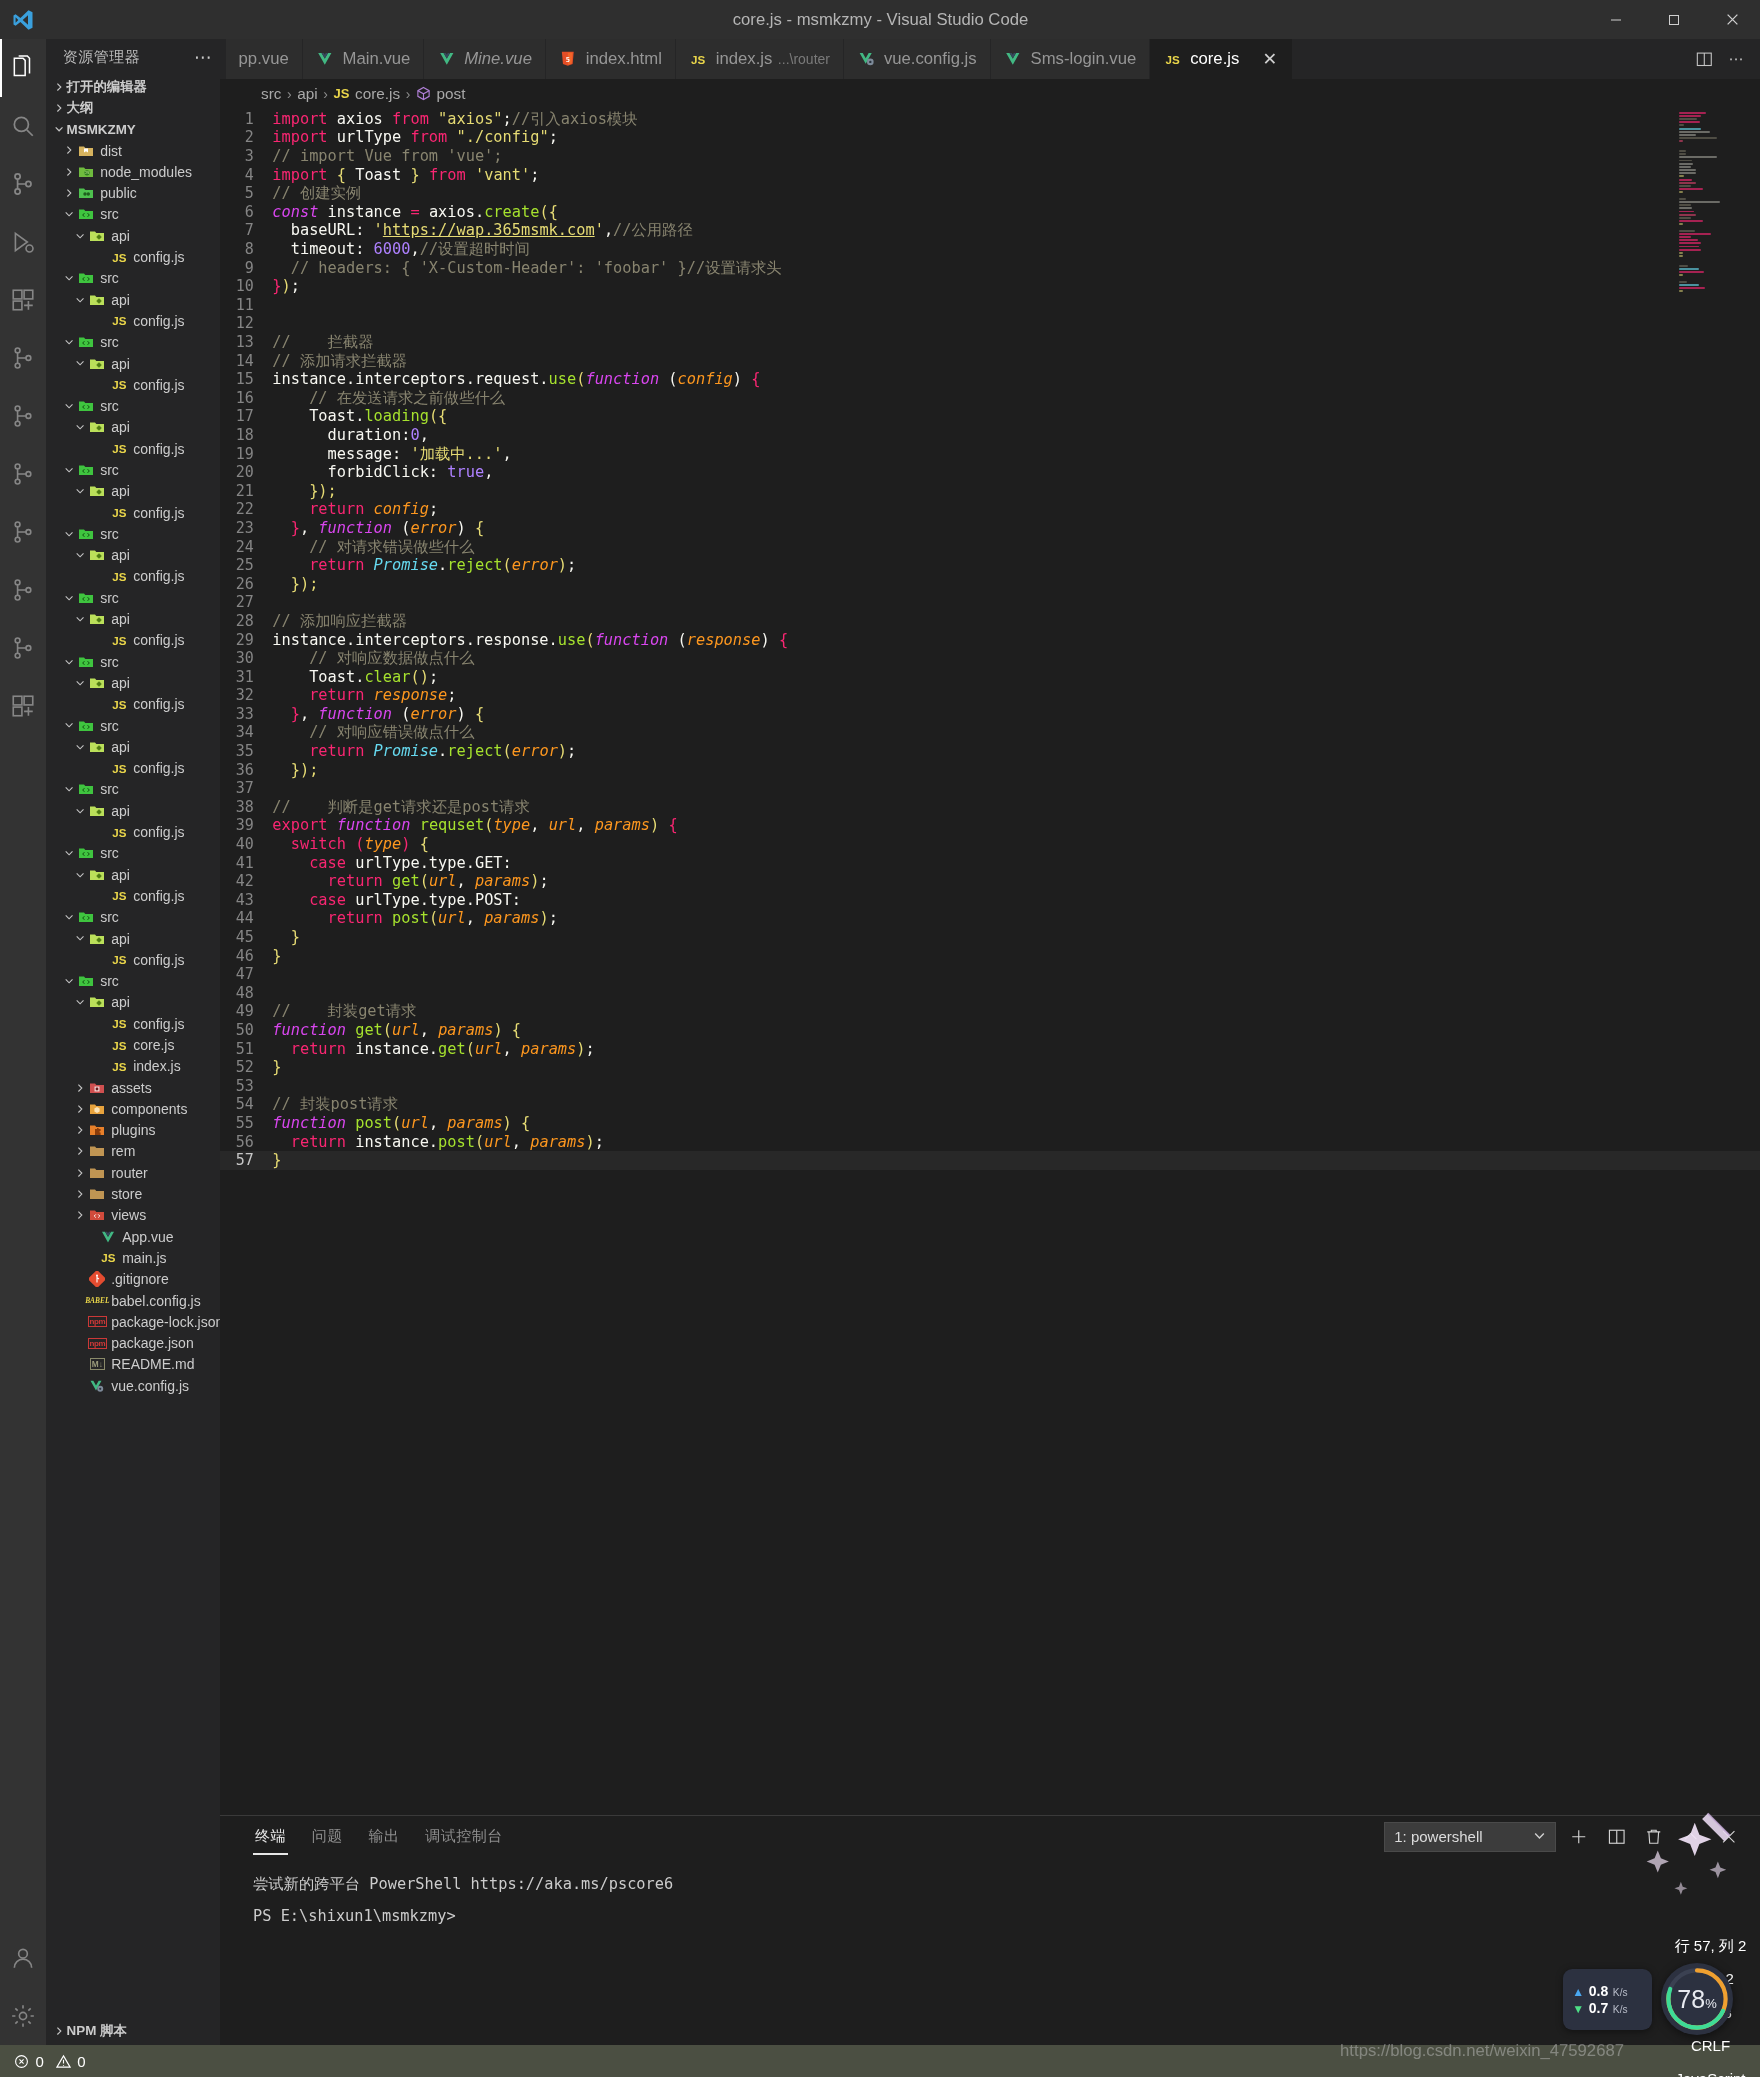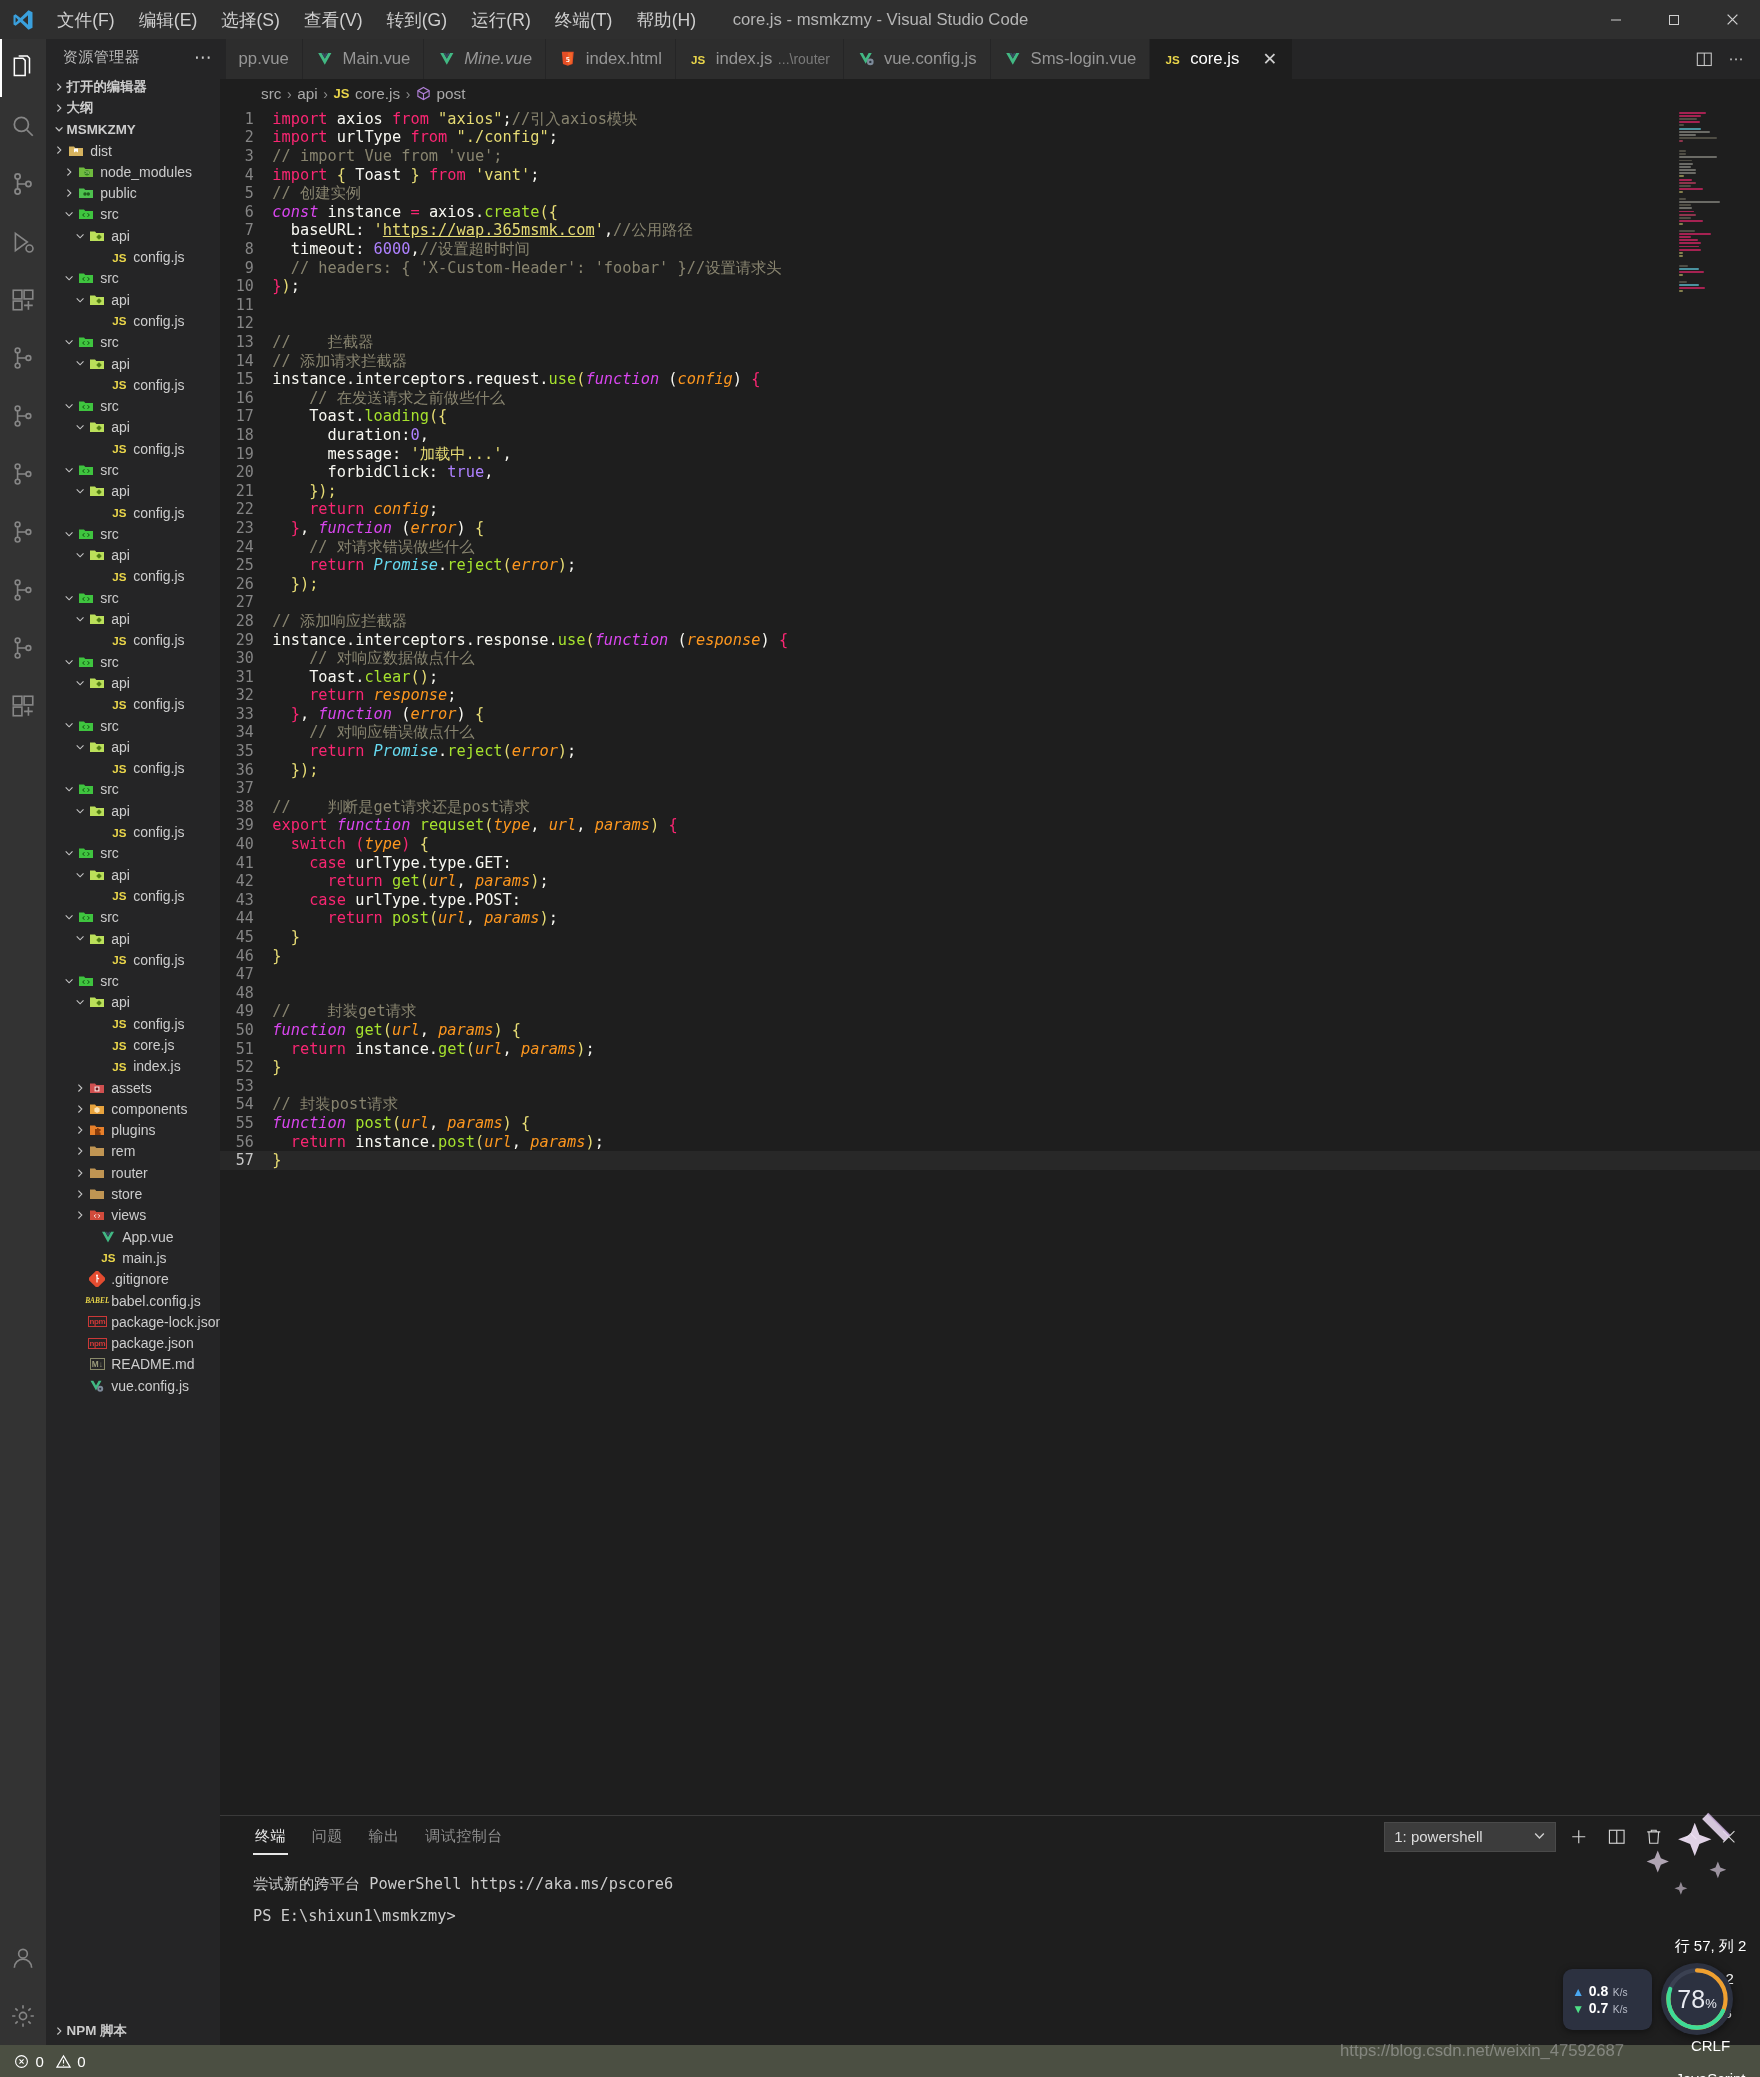--- a/index.html
+++ b/index.html
@@ -199,30 +199,20 @@
 </head>
 <body>
 
 <div class="app">
 
   <div class="titlebar">
     <div class="vs-logo">
       <svg viewBox="0 0 24 24">
           <path d="M17.5 2.2 9.4 9.9 4.6 6.3 2.5 7.4v9.2l2.1 1.1 4.8-3.6 8.1 7.7 4-2V4.2l-4-2zM17 7.3v9.4l-5.3-4.7L17 7.3zM4.6 9.2l2.7 2.8-2.7 2.8V9.2z" fill="#3aa0dd"></path>
         </svg>
-    </div>
-    <div class="menubar">
-      <div class="menu-item">文件(F)</div>
-      <div class="menu-item">编辑(E)</div>
-      <div class="menu-item">选择(S)</div>
-      <div class="menu-item">查看(V)</div>
-      <div class="menu-item">转到(G)</div>
-      <div class="menu-item">运行(R)</div>
-      <div class="menu-item">终端(T)</div>
-      <div class="menu-item">帮助(H)</div>
     </div>
     <div class="title-center">core.js - msmkzmy - Visual Studio Code</div>
     <div class="win-ctrls">
       <div class="win-btn">
         <svg viewBox="0 0 12 12" width="12" height="12">
             <rect x="1" y="5.5" width="10" height="1" fill="#d0d0d0"></rect>
           </svg>
       </div>
       <div class="win-btn">
         <svg viewBox="0 0 12 12" width="12" height="12">
@@ -369,21 +359,21 @@
         </div>
         <div class="sect-row">
           <span class="chev">
               <svg viewBox="0 0 12 12" fill="none" stroke="currentColor" stroke-width="1.4">
                 <path d="M2 4l4 4 4-4"></path>
               </svg>
             </span>
           <span>MSMKZMY</span>
         </div>
         <div class="tree" id="tree-host">
-            <div class="trow" style="padding-left: 5px;">
+            <div class="trow" style="padding-left: 15px;">
               <span class="chev">
                 <svg viewBox="0 0 12 12" fill="none" stroke="#c5c5c5" stroke-width="1.3">
                   <path d="M4 2l4 4-4 4"></path>
                 </svg>
               </span>
               <span class="ficon">
                 <svg viewBox="0 0 16 16">
                   <path d="M1 3.5h5l1.3 1.6H15V13H1z" fill="#d6b35e"></path>
                   <path d="M6 5.5h4v4l-2-1.3-2 1.3z" fill="#fff"></path>
                 </svg>

